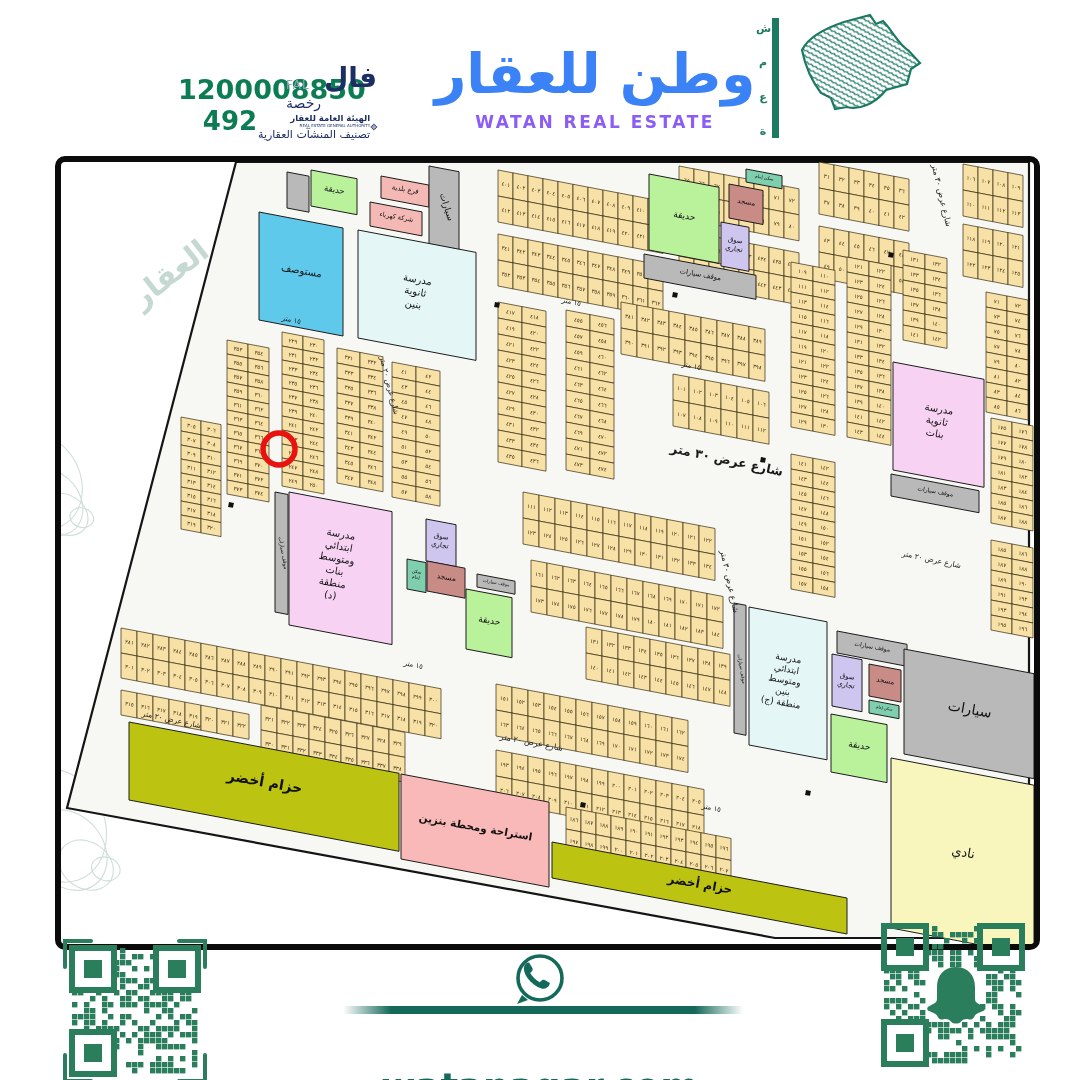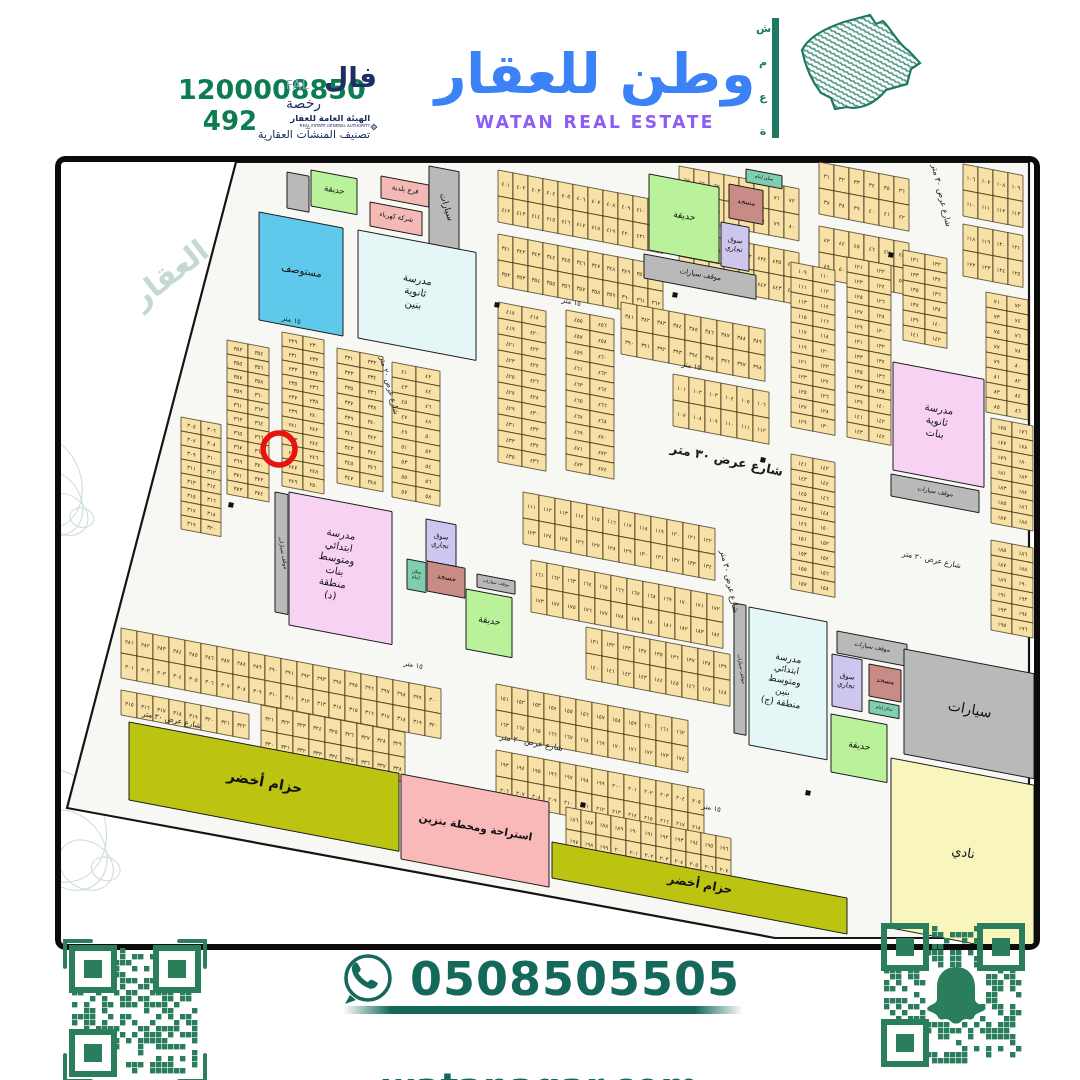--- a/index.html
+++ b/index.html
@@ -1700,21 +1700,20 @@
     <path d="M3,117 V143 H29" fill="none" stroke="#2b7e5c" stroke-width="4" stroke-linecap="round"></path>
     <path d="M117,143 H143 V117" fill="none" stroke="#2b7e5c" stroke-width="4" stroke-linecap="round"></path>
   </svg>
 
 <div class="abs" id="wa-row">
   <svg width="56" height="56" viewBox="0 0 56 56">
     <circle cx="28" cy="27" r="22" fill="none" stroke="#15695a" stroke-width="3.6"></circle>
     <path d="M10,44 L5,53 L16,49 Z" fill="#15695a"></path>
     <path d="M37.5,33.5c-1,3-5,5-8,4-5-1.6-10.5-5.5-14-10.5-2.8-4-4.3-8.8-3.3-11.8 0.6-1.8 3.2-4.4 5-3.4 l3.2,5.2c0.8,1.3 0,3-1.2,4l-1,0.9c2.2,3.8 5.8,7.4 9.6,9.4l0.9-1c1-1.2 2.7-2 4-1.2 l5.2,3z" fill="#15695a"></path>
   </svg>
-  <span id="wa-phone">0508505505</span>
 </div>
 <div class="abs" id="divider"></div>
 <div class="abs" id="website">watanaqar.com</div>
 
 <svg class="abs" id="qr-right" width="152" height="152" viewBox="0 0 152 152">
     <rect x="52" y="4" width="5.4" height="5.4" fill="#2b7e5c"></rect>
     <rect x="94" y="4" width="5.4" height="5.4" fill="#2b7e5c"></rect>
     <rect x="52" y="10" width="5.4" height="5.4" fill="#2b7e5c"></rect>
     <rect x="58" y="10" width="5.4" height="5.4" fill="#2b7e5c"></rect>
     <rect x="70" y="10" width="5.4" height="5.4" fill="#2b7e5c"></rect>

